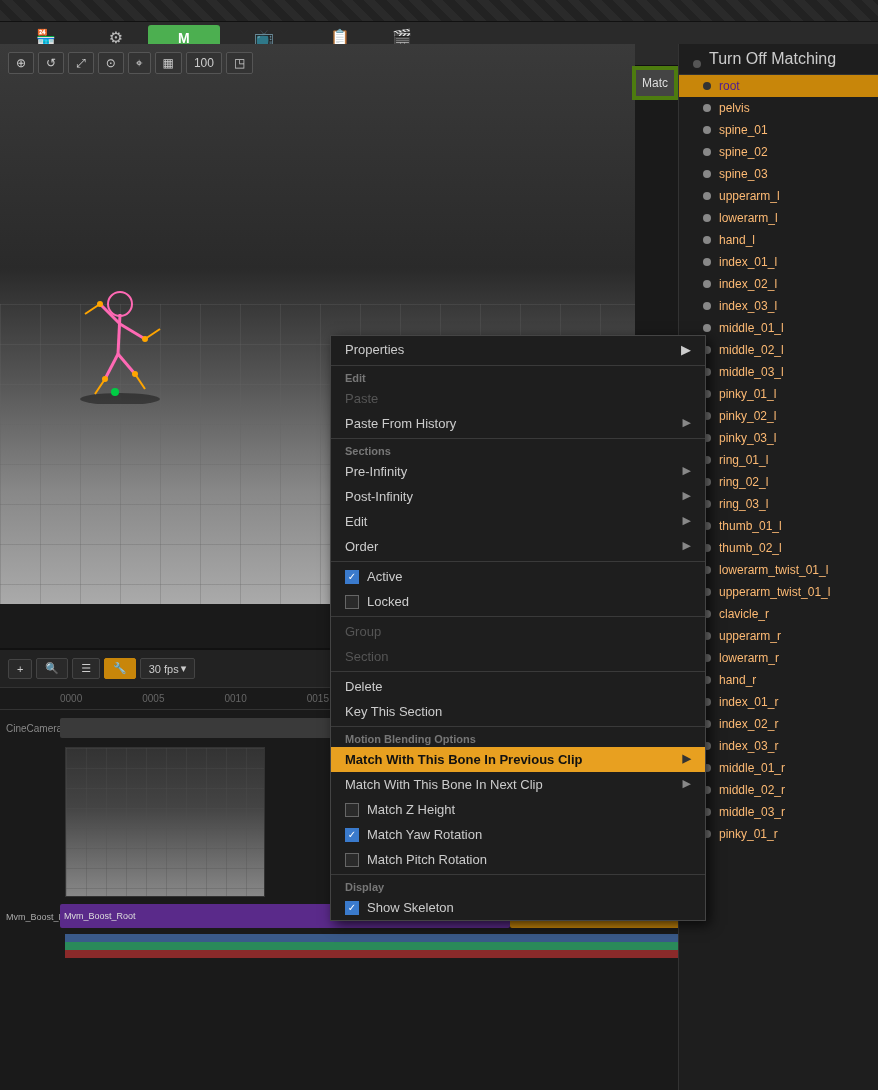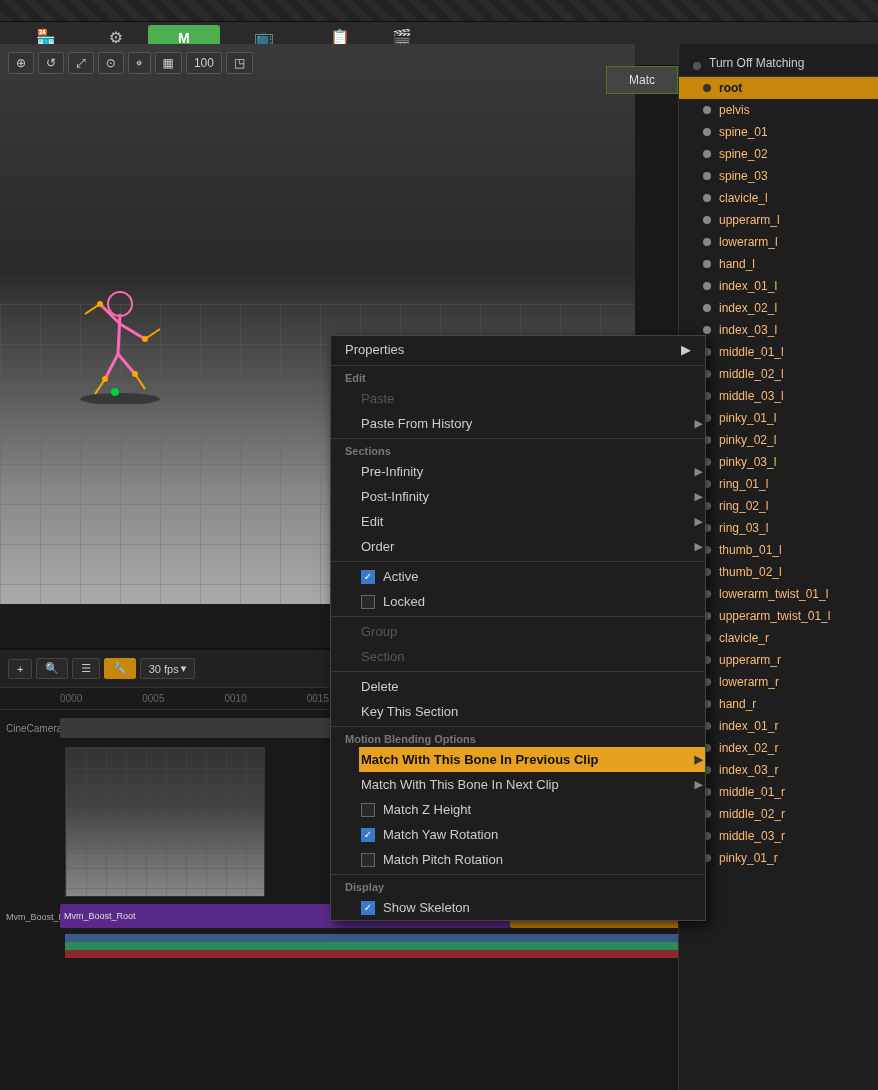--- a/index.html
+++ b/index.html
@@ -106,29 +106,28 @@
       position: absolute;
       top: 335px;
       left: 330px;
       width: 376px;
       background: #1e1e1e;
       border: 1px solid #444;
       z-index: 100;
       box-shadow: 4px 4px 12px rgba(0,0,0,0.7);
     }
     .ctx-item {
-      padding: 5px 2px;
+      padding: 5px 14px;
       color: #ccc;
       cursor: pointer;
       display: flex;
-      align-items: center;
+      align-items: flex-start;
       justify-content: space-between;
       font-size: 13px;
       position: relative;
-      margin-left: 28px;
     }
     .ctx-item.highlighted { background: #e8a020; color: #111; font-weight: 600; }
     .ctx-item.disabled { color: #555; cursor: default; }
     .ctx-separator-label {
       padding: 4px 14px 2px;
       color: #777;
       font-size: 11px;
       font-weight: 600;
       text-transform: none;
       letter-spacing: 0;
@@ -183,39 +182,38 @@
     .bone-item {
       padding: 4px 14px 4px 24px;
       color: #fdba74;
       cursor: pointer;
       font-size: 12px;
       display: flex;
       align-items: center;
       gap: 8px;
       white-space: nowrap;
     }
-    .bone-item.selected { background: #c8860a; color: #0f172a; font-weight: 700; }
+    .bone-item.selected { background: #c8860a; color: #4c1d95; font-weight: 400; }
     .bone-dot {
       width: 8px;
       height: 8px;
       border-radius: 50%;
       background: #888;
       flex-shrink: 0;
     }
     .bone-item.selected .bone-dot { background: #333; }
     .turn-off-row {
       padding: 6px 14px;
       color: #ccc;
       cursor: pointer;
-      font-size: 12px;
+      font-size: 16px;
       display: flex;
       align-items: flex-end;
       gap: 8px;
       border-bottom: 1px solid #333;
-      margin-top: 6px;
     }
     .turn-off-dot {
       width: 8px;
       height: 8px;
       border-radius: 50%;
       background: #555;
       flex-shrink: 0;
     }
 
     
@@ -590,24 +588,20 @@
       <div class="bone-item">
         <div class="bone-dot"></div>
         <span>spine_02</span>
       </div>
       <div class="bone-item">
         <div class="bone-dot"></div>
         <span>spine_03</span>
       </div>
       <div class="bone-item">
         <div class="bone-dot"></div>
-        <span>clavicle_l</span>
-      </div>
-      <div class="bone-item">
-        <div class="bone-dot"></div>
         <span>upperarm_l</span>
       </div>
       <div class="bone-item">
         <div class="bone-dot"></div>
         <span>lowerarm_l</span>
       </div>
       <div class="bone-item">
         <div class="bone-dot"></div>
         <span>hand_l</span>
       </div>
@@ -715,21 +709,21 @@
         <div class="bone-dot"></div>
         <span>middle_03_r</span>
       </div>
       <div class="bone-item">
         <div class="bone-dot"></div>
         <span>pinky_01_r</span>
       </div>
     </div>
 </div>
 
-<div style="position:absolute; top:66px; right:200px; background:#444; color:#ddd; padding:6px 22px; font-size:12px; border:1px solid #4d7c0f; cursor:pointer; z-index:51;">
+<div style="position:absolute; top:66px; right:200px; background:#444; color:#ddd; padding:6px 6px; font-size:12px; border:4px solid #4d7c0f; cursor:pointer; z-index:51;">
   <span>Matc</span>
 </div>
 <div style="position:absolute; top:66px; right:0px; width:10px; background:#555; height:24px;"></div>
 
 <div class="timeline">
   <div class="timeline-toolbar">
     <div class="tl-btn">+</div>
     <div class="tl-btn">🔍</div>
     <div class="tl-btn">☰</div>
     <div class="tl-btn orange">

